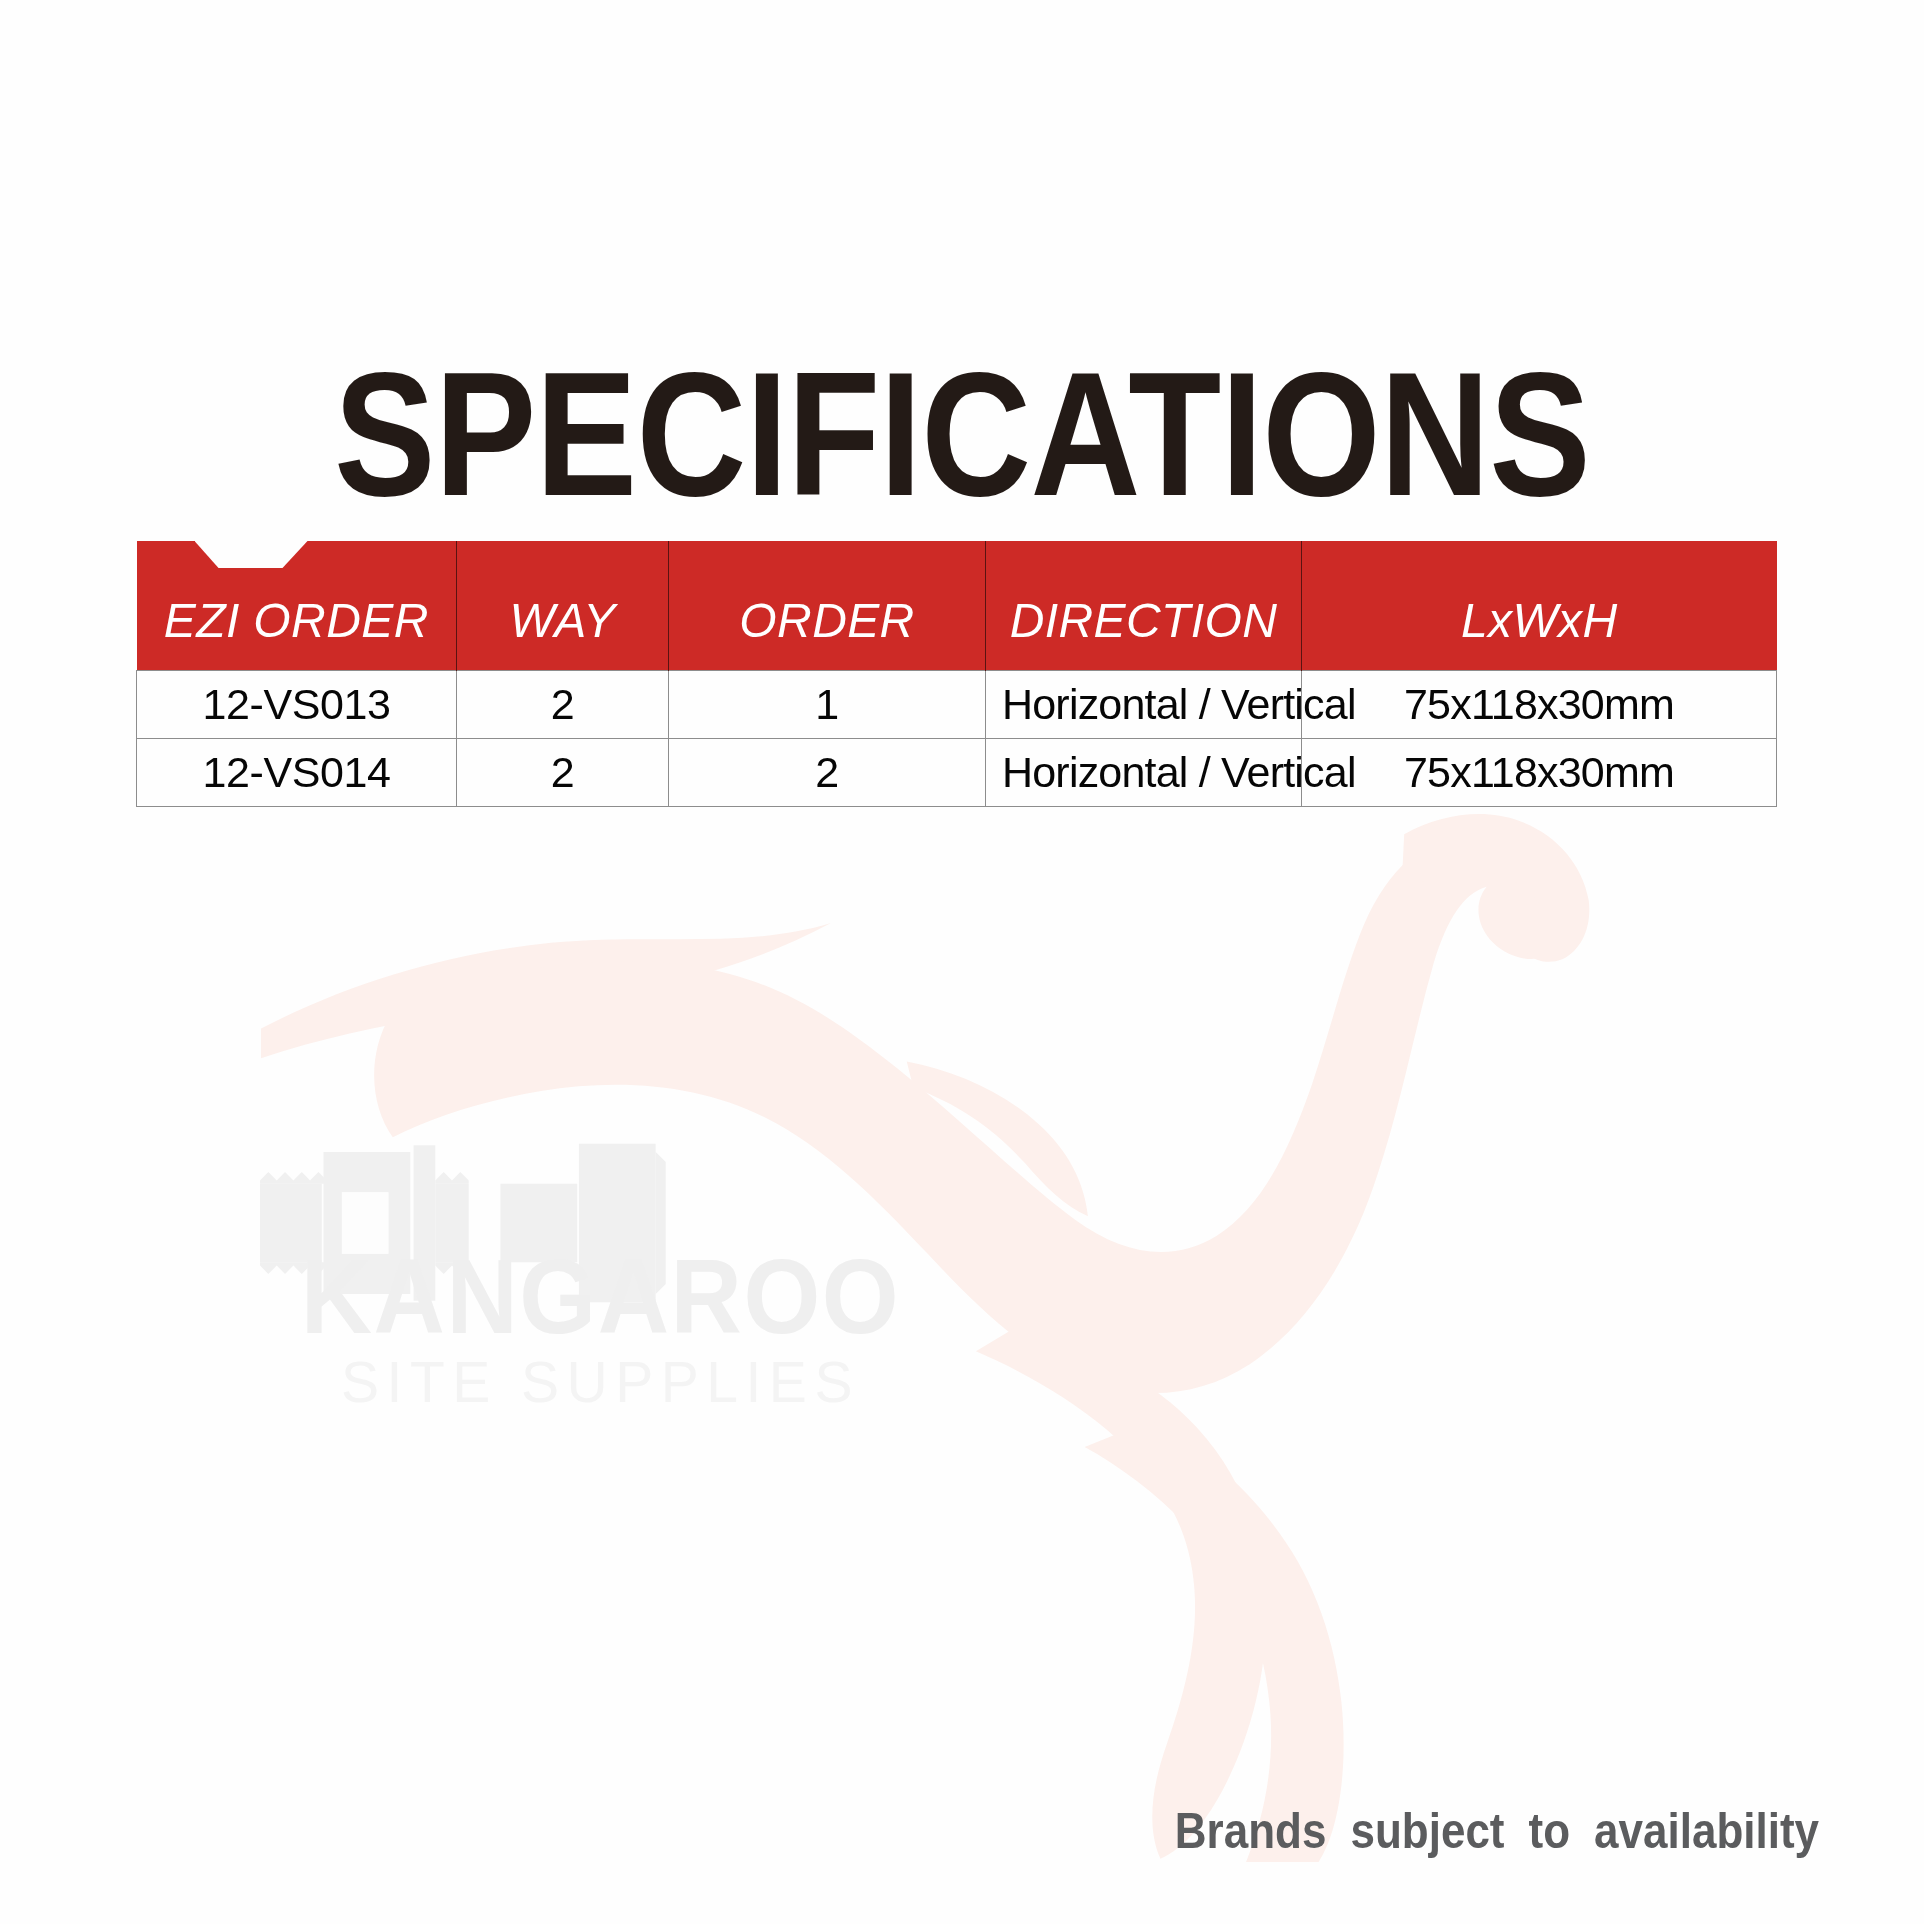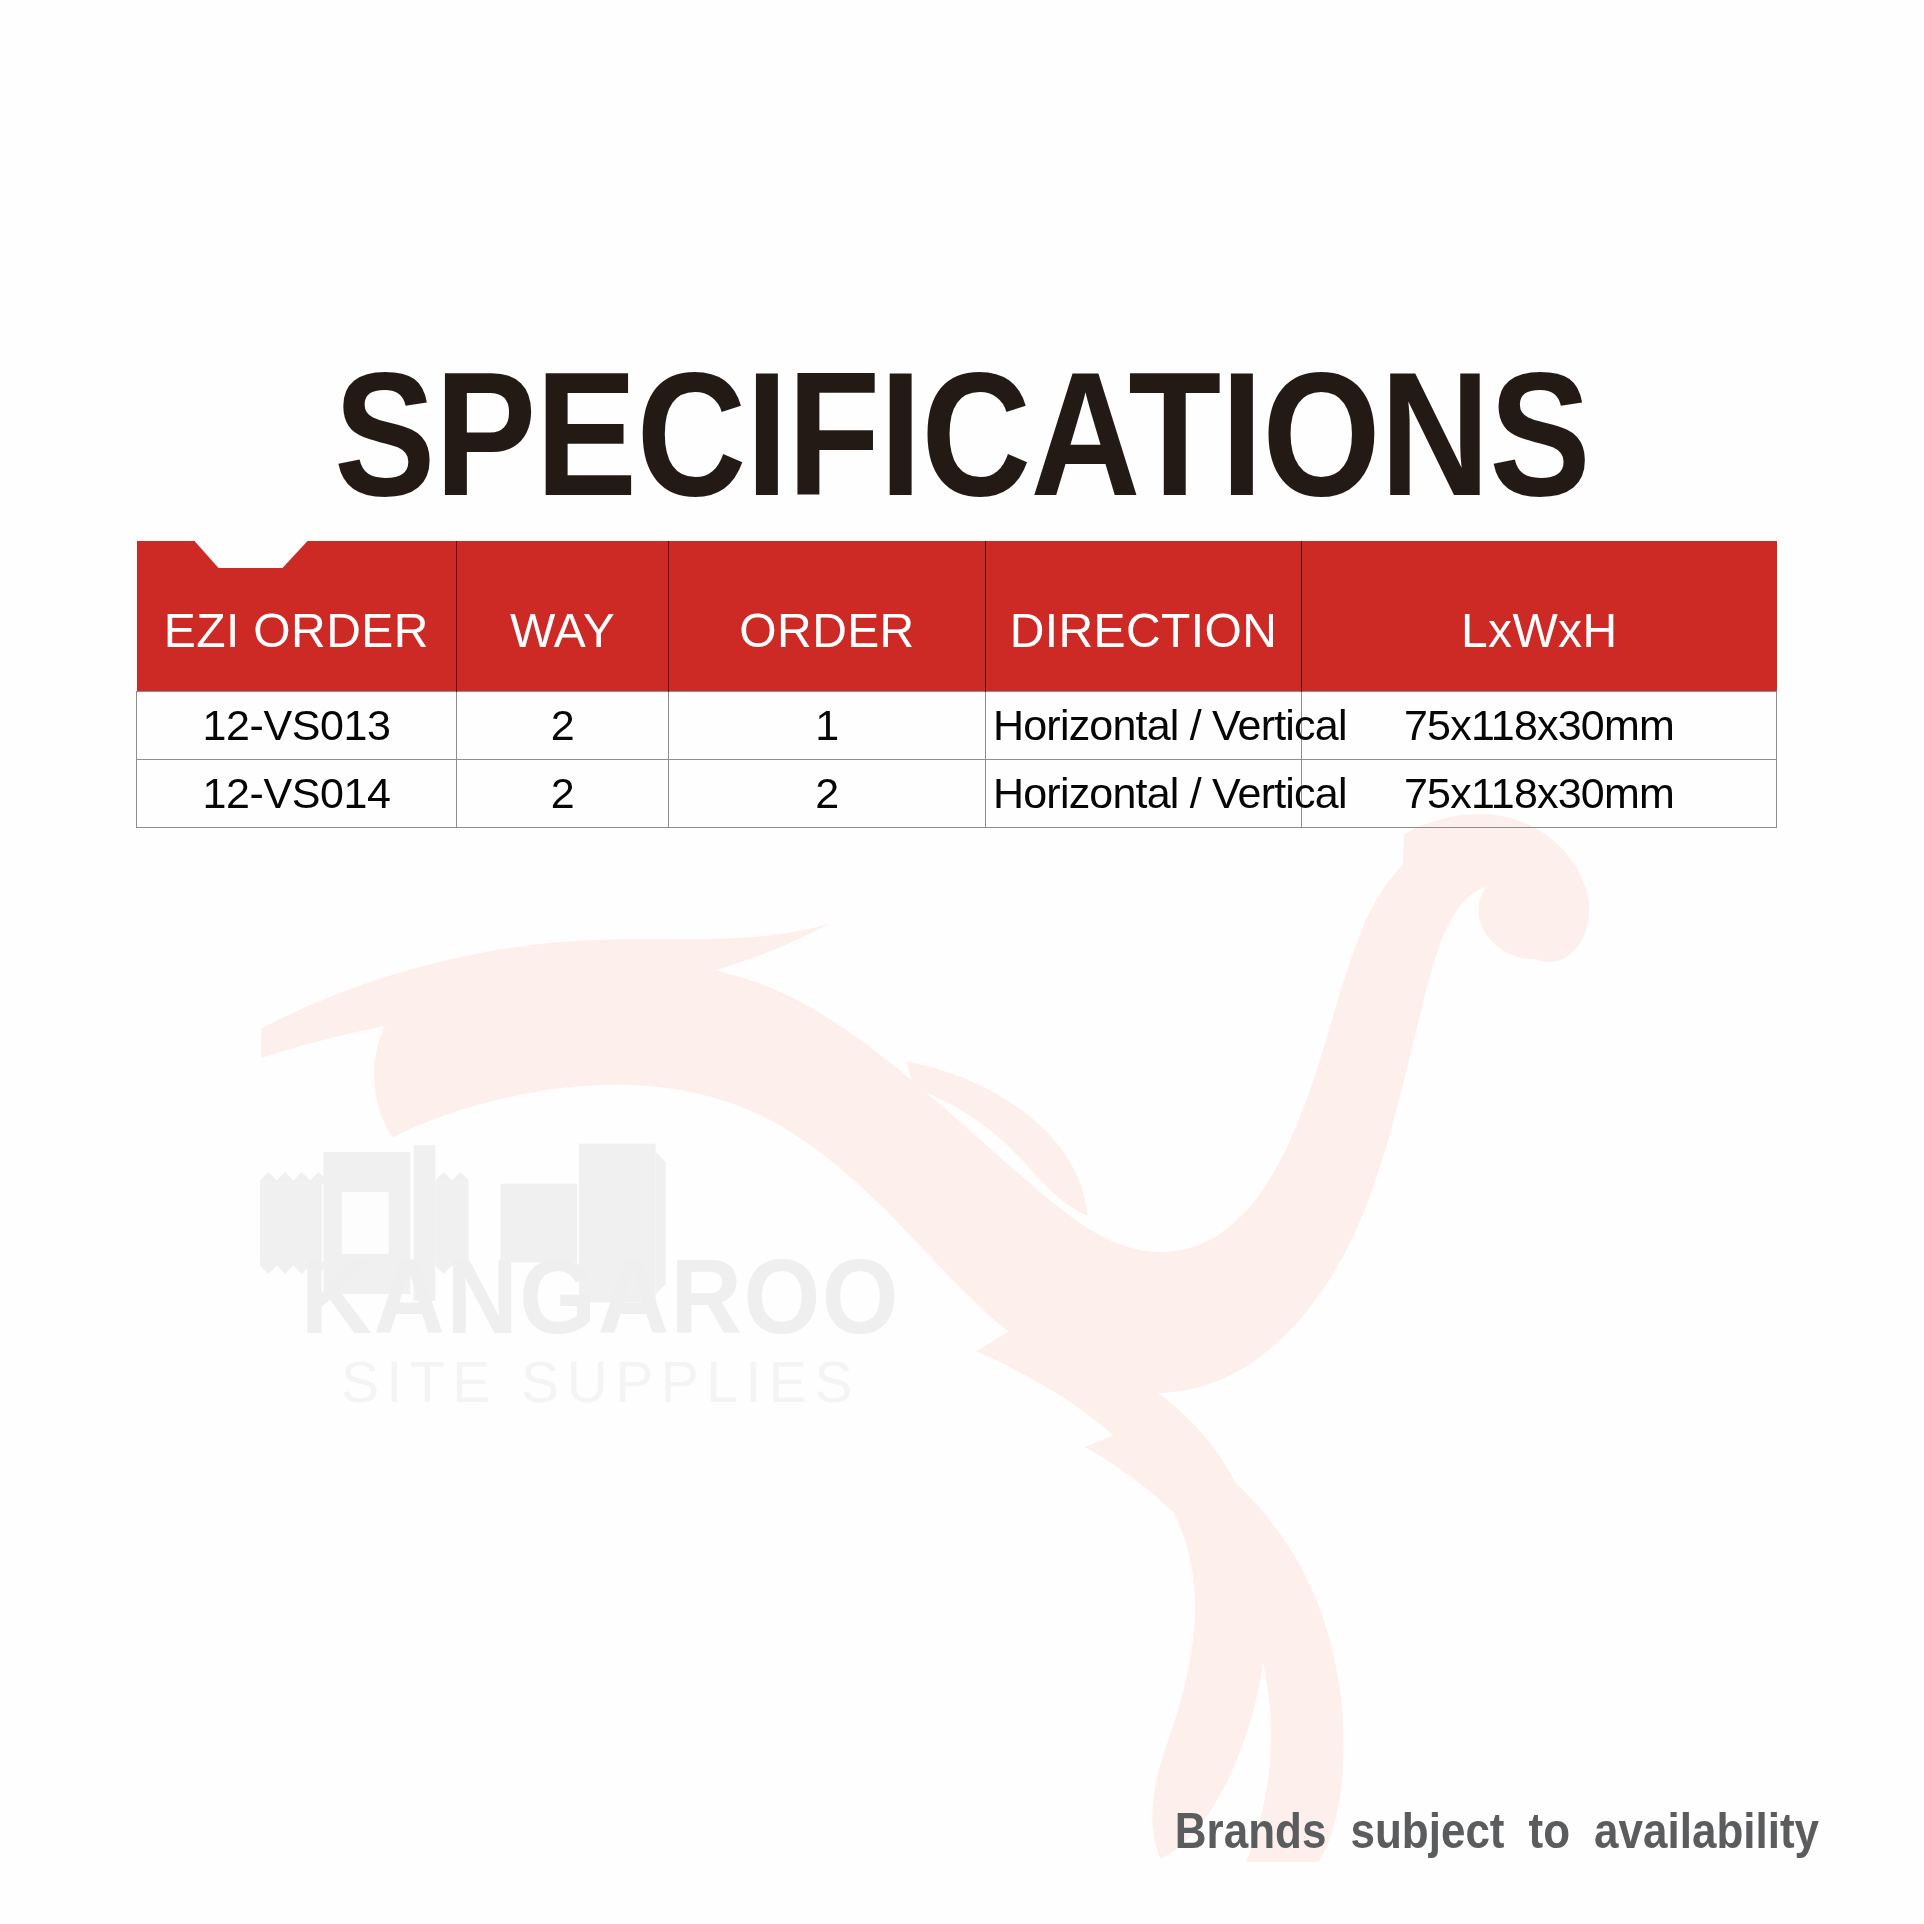--- a/index.html
+++ b/index.html
@@ -99,21 +99,21 @@
     table-layout: fixed;
     background: transparent;
   }
   table.spec-table col.c-ezi { width: 320px; }
   table.spec-table col.c-way { width: 212px; }
   table.spec-table col.c-gang { width: 317px; }
   table.spec-table col.c-dir { width: 316px; }
   table.spec-table col.c-dim { width: 475px; }
 
   
-  thead tr.header-row { height: 150px; }
+  thead tr.header-row { height: 129px; font-style: italic; }
   thead th {
     background: #cd2a26;
     color: #ffffff;
     font-weight: 400;
     font-size: 48px;
     font-family: "Liberation Sans Narrow", "Liberation Sans", sans-serif;
     letter-spacing: 0.4px;
     text-align: center;
     vertical-align: middle;
     border-left: 1.7px solid #5a1311;
@@ -141,21 +141,21 @@
   
   tbody tr { height: 68px; }
   tbody td {
     border: 0.8px solid #8d8d8d;
     text-align: center;
     vertical-align: middle;
     font-size: 43px;
     font-family: "Liberation Sans", sans-serif;
     color: #060606;
     background: transparent;
-    padding: 0 7px;
+    padding: 0 16px;
     white-space: nowrap;
     letter-spacing: -0.4px;
   }
   tbody td.cell-dir, tbody td.cell-dim { letter-spacing: -0.8px; margin-left: 12px; }
 
   
   #footer-note {
     position: absolute;
     right: 105px;
     top: 1802px;

